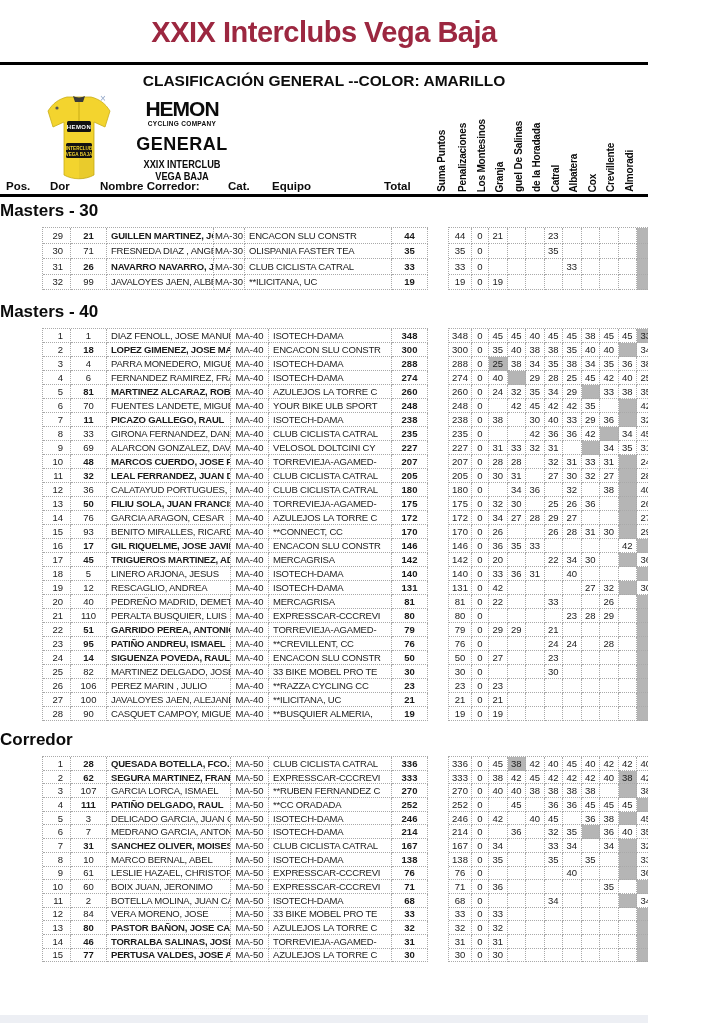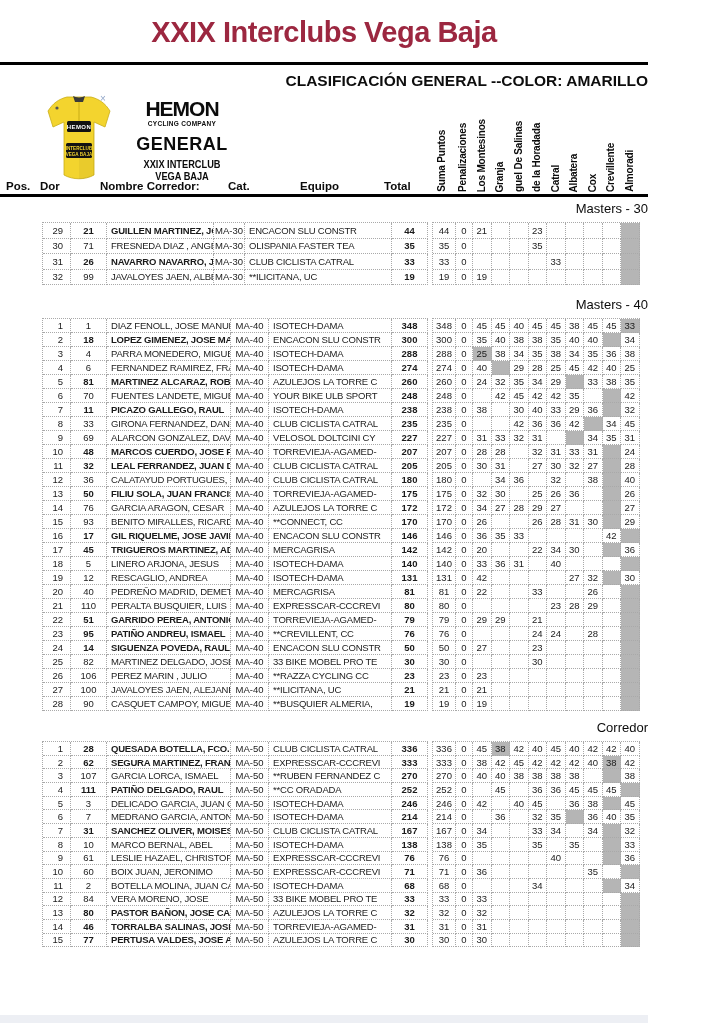--- a/index.html
+++ b/index.html
@@ -1,36 +1,36 @@
 <!DOCTYPE html>
 <html><head>
 <meta charset="utf-8">
 <style>
   html,body{margin:0;padding:0;background:#fff}
   .page{position:relative;width:648px;height:1023px;background:#fff;overflow:hidden;
         font-family:"Liberation Sans",sans-serif;color:#1a1a1a}
   .title{padding-top:16px;height:46px;text-align:center;font-size:29px;font-weight:700;
          color:#9c2740;letter-spacing:-0.5px}
   .rule1{height:3px;background:#000}
-  .subtitle{margin-top:7px;text-align:right;font-weight:700;font-size:15.5px;color:#0d0d0d}
+  .subtitle{margin-top:7px;text-align:center;font-weight:700;font-size:15.5px;color:#0d0d0d}
   .header{position:relative;height:101px;margin-top:3px}
   .jersey{position:absolute;left:44px;top:0}
   .close-x{position:absolute;left:100px;top:0;font-size:10px;color:#93a7c9;cursor:default}
   .brand-block{position:absolute;left:112px;top:4px;width:140px;text-align:center;color:#0b0b0b}
   .brand{font-size:21px;font-weight:700;letter-spacing:-1px}
   .brand-sub{font-size:6.5px;font-weight:700;letter-spacing:0.3px;margin-top:-1px}
   .gen{font-size:18px;font-weight:700;margin-top:7px;letter-spacing:0.5px}
   .evt{font-size:10.5px;font-weight:700;margin-top:4px;line-height:1.12;transform:scaleX(0.88)}
   .hlabel{position:absolute;bottom:2px;font-weight:700;font-size:11.5px;color:#0b0b0b}
   .rlabel{position:absolute;bottom:2px;writing-mode:vertical-rl;transform:rotate(180deg);
           font-weight:700;font-size:10px;white-space:nowrap;letter-spacing:-0.2px;color:#0b0b0b}
   .rule2{height:3px;background:#000}
-  .sec-heading{text-align:right;font-weight:400;font-size:13px;color:#0b0b0b}
+  .sec-heading{text-align:left;font-weight:700;font-size:17px;color:#0b0b0b}
   .sec-h-0{margin:4px 0 6px}.sec-h-1{margin:12px 0 6px}.sec-h-2{margin:9px 0 6px}
-  .tbl{display:flex;margin-left:42px;gap:4px}
+  .tbl{display:flex;margin-left:42px;gap:20px}
   .blk{border-top:1px dotted #a9a9a9;border-left:1px dotted #a9a9a9;align-self:flex-start}
   .trow{display:flex}
   .sec-rows-0 .trow{height:15.5px}
   .sec-rows-1 .trow{height:14px}
   .sec-rows-2 .trow{height:13.7px}
   .cell{box-sizing:border-box;border-right:1px dotted #a9a9a9;border-bottom:1px dotted #a9a9a9;
         font-size:9.5px;color:#1a1a1a;overflow:hidden;white-space:nowrap;
         display:flex;align-items:center}
   .c-pos{width:28px;justify-content:flex-end;padding-right:7px}
   .c-dor{width:36px;justify-content:center}
@@ -78,24 +78,24 @@
       <div class="brand-sub">CYCLING COMPANY</div>
       <div class="gen">GENERAL</div>
       <div class="evt">
         <div>XXIX INTERCLUB</div>
         <div>VEGA BAJA</div>
       </div>
     </div>
 
     <div>
       <span class="hlabel" style="left:6px">Pos.</span>
-      <span class="hlabel" style="left:40px">Dor</span>
+      <span class="hlabel" style="left:50px">Dor</span>
       <span class="hlabel" style="left:100px">Nombre Corredor:</span>
       <span class="hlabel" style="left:228px">Cat.</span>
-      <span class="hlabel" style="left:300px">Equipo</span>
+      <span class="hlabel" style="left:272px">Equipo</span>
       <span class="hlabel" style="left:384px">Total</span>
     </div>
 
     <div id="rot-headers">
         <div class="rlabel" style="left: 436px;">Suma Puntos</div>
         <div class="rlabel" style="left: 457px;">Penalizaciones</div>
         <div class="rlabel" style="left: 476px;">Los Montesinos</div>
         <div class="rlabel" style="left: 494px;">Granja</div>
         <div class="rlabel" style="left: 513px;">guel De Salinas</div>
         <div class="rlabel" style="left: 531px;">de la Horadada</div>

